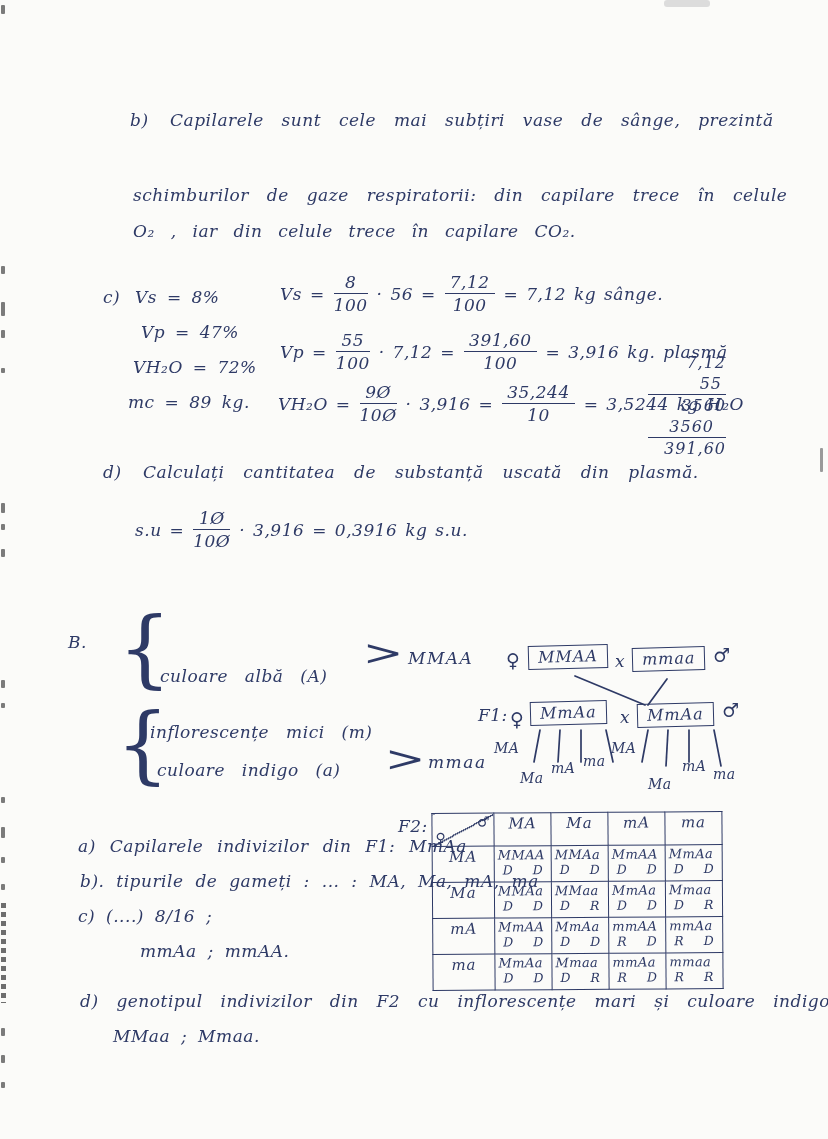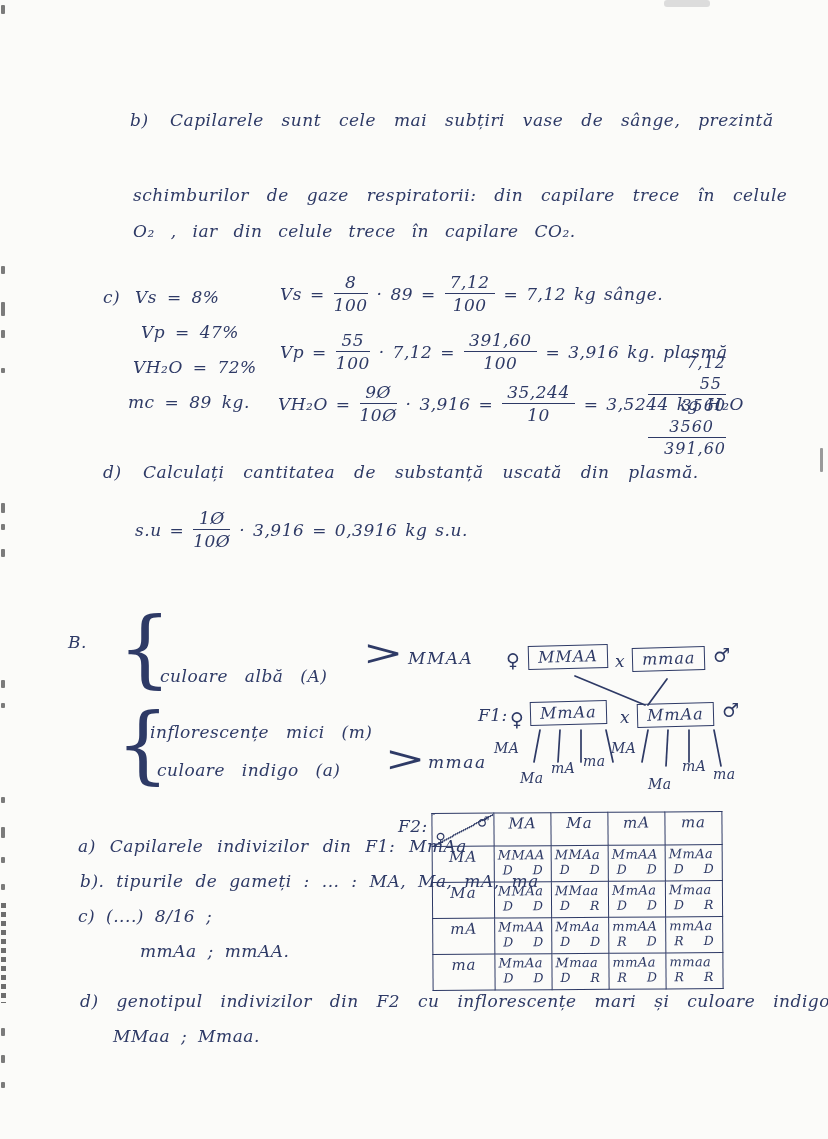--- a/index.html
+++ b/index.html
@@ -83,21 +83,21 @@
   <div class="hw" style="left:141px;top:322px;word-spacing:4px">Vp = 47%</div>
   <div class="hw" style="left:133px;top:357px;word-spacing:4px">VH₂O = 72%</div>
   <div class="hw" style="left:128px;top:392px;word-spacing:4px">mc = 89 kg.</div>
 
   <div class="hw calc" style="left:280px;top:272px;word-spacing:2px">
     <span>Vs =</span>
     <span class="frac">
         <span class="num">8</span>
         <span class="den">100</span>
       </span>
-    <span>· 89 =</span>
+    <span>· 56 =</span>
     <span class="frac">
         <span class="num">7,12</span>
         <span class="den">100</span>
       </span>
     <span>= 7,12 kg sânge.</span>
   </div>
 
   <div class="hw calc" style="left:280px;top:330px;word-spacing:2px">
     <span>Vp =</span>
     <span class="frac">

